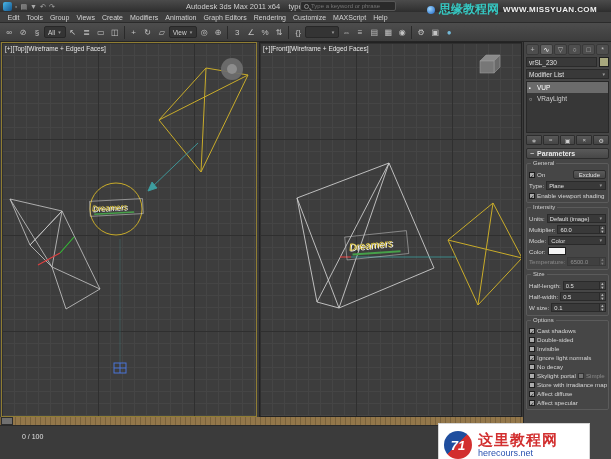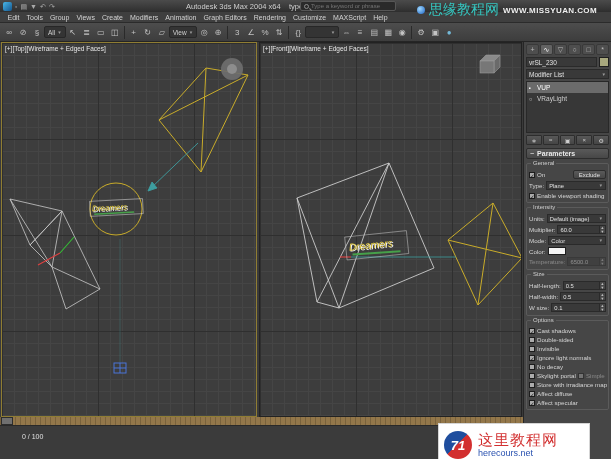--- a/index.html
+++ b/index.html
@@ -10,21 +10,21 @@
   .titlebar{position:absolute;left:0;top:0;right:0;height:12px;background:linear-gradient(#4b4b4b,#2e2e2e);display:flex;align-items:center;padding:0 3px;gap:3px;z-index:40}
   .app-icon{width:9px;height:9px;border-radius:2px;background:linear-gradient(135deg,#49b8e8,#15568f);flex:none}
   .qa-icon{font-size:7px;color:#a9a9a9;line-height:1}
   .title-text{position:absolute;left:186px;top:2px;font-size:7.5px;color:#cfcfcf;white-space:nowrap}
   .searchbox{position:absolute;left:300px;top:1px;width:96px;height:10px;background:#2a2a2a;border:1px solid #565656;border-radius:2px;display:flex;align-items:center;gap:2px;padding:0 3px}
   .search-icon{width:5px;height:5px;border:1px solid #8a8a8a;border-radius:50%;position:relative;flex:none}
   .search-icon::after{content:"";position:absolute;left:4px;top:4px;width:3px;height:1px;background:#8a8a8a;transform:rotate(45deg)}
   .searchbox input{flex:1;min-width:0;background:transparent;border:0;outline:0;font-size:6px;color:#a8a8a8;font-family:"Liberation Sans",sans-serif}
   .watermark{position:absolute;right:14px;top:1px;display:flex;align-items:center;gap:4px;z-index:60}
   .wm-ico{width:8px;height:8px;border-radius:50%;background:radial-gradient(circle at 35% 35%,#9fd8ff,#1c63c4);flex:none}
-  .wm-cn{font-size:14px;font-weight:normal;color:#35c8c2;white-space:nowrap}
+  .wm-cn{font-size:12px;font-weight:bold;color:#35c8c2;white-space:nowrap}
   .wm-url{font-size:8px;font-weight:bold;color:#f0f0f0;letter-spacing:.4px;white-space:nowrap}
 
   
   .menubar{position:absolute;left:0;top:12px;right:0;height:11px;background:#3f3f3f;border-bottom:1px solid #2b2b2b;display:flex;align-items:center;padding:0 4px;z-index:30}
   .menu-item{font-size:7px;color:#d4d4d4;padding:0 3.5px;white-space:nowrap}
 
   
   .toolbar{position:absolute;left:0;top:23px;right:0;height:19px;background:linear-gradient(#4d4d4d,#3d3d3d);border-bottom:1px solid #252525;display:flex;align-items:center;padding:0 2px;z-index:30}
   .tbtn{width:14px;height:15px;display:flex;align-items:center;justify-content:center;font-size:8px;color:#c4c4c4;border-radius:2px;flex:none}
   .tbtn.render{color:#74b9d8}
@@ -79,37 +79,37 @@
   .sval{flex:1;min-width:0;background:#393939;border:1px solid #2a2a2a;font-size:5.8px;color:#e0e0e0;display:flex;align-items:center;padding:0 2px}
   .sarrows{width:6px;display:flex;flex-direction:column;justify-content:center;font-size:3.8px;line-height:4px;color:#bdbdbd;text-align:center;background:#464646;border:1px solid #2a2a2a;border-left:0}
   .pbtn{height:9px;background:linear-gradient(#5a5a5a,#474747);border:1px solid #2d2d2d;border-radius:2px;font-size:6px;color:#e0e0e0;display:flex;align-items:center;justify-content:center;padding:0 5px;flex:none}
   .colorswatch{width:18px;height:8px;background:#f4f4f4;border:1px solid #1d1d1d;flex:none}
   .disabled{opacity:.45}
 
   
   .badge{position:absolute;left:438px;top:423px;width:152px;height:44px;background:#ffffff;border:1px solid #d5d5d5;display:flex;align-items:center;gap:6px;padding:2px 5px;z-index:90}
   .badge-logo{width:28px;height:28px;border-radius:50%;background:linear-gradient(135deg,#1f4e9e 0 48%,#d22f2f 48% 100%);color:#fff;font-size:13px;font-weight:bold;font-style:italic;display:flex;align-items:center;justify-content:center;flex:none}
   .badge-text{display:flex;flex-direction:column;line-height:1.15}
-  .badge-cn{color:#d22f2f;font-size:15px;font-weight:normal;letter-spacing:1px;white-space:nowrap}
+  .badge-cn{color:#d22f2f;font-size:15px;font-weight:bold;letter-spacing:1px;white-space:nowrap}
   .badge-url{color:#2a52b0;font-size:9px;font-weight:normal}
 </style>
 </head>
 <body>
 
 <div class="app">
 
   <div class="titlebar">
     <div class="app-icon"></div>
     <span class="qa-icon">▫</span>
     <span class="qa-icon">▤</span>
     <span class="qa-icon">▼</span>
     <span class="qa-icon">↶</span>
     <span class="qa-icon">↷</span>
     <span class="title-text">
-      <span>Autodesk 3ds Max 2004 x64</span>&nbsp;&nbsp;&nbsp;
+      <span>Autodesk 3ds Max 2011 x64</span>&nbsp;&nbsp;&nbsp;
       <span class="doc-text">type5_outline.max</span>
     </span>
     <div class="searchbox">
       <span class="search-icon"></span>
       <input placeholder="Type a keyword or phrase" style="">
     </div>
   </div>
 
   <div class="watermark">
     <span class="wm-ico"></span>

